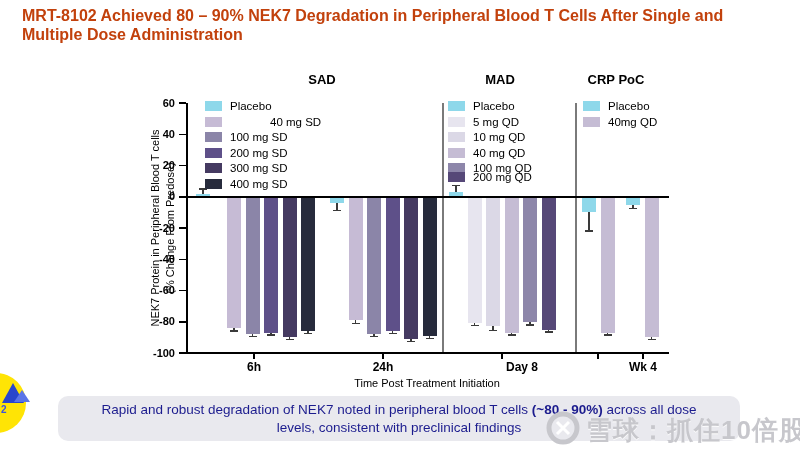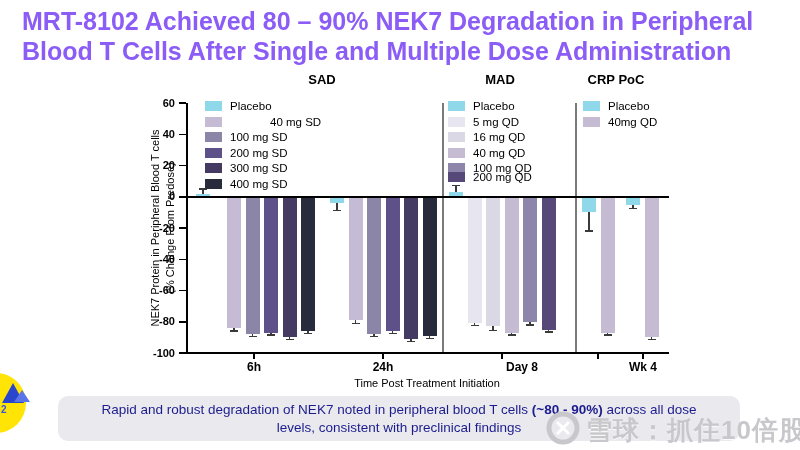--- a/index.html
+++ b/index.html
@@ -1,19 +1,19 @@
 <!DOCTYPE html>
 <html><head>
 <meta charset="utf-8">
 <style>
   html,body{margin:0;padding:0;background:#fff;}
   .slide{position:relative;width:800px;height:450px;background:#fff;overflow:hidden;
          font-family:"Liberation Sans",sans-serif;}
   .title{position:absolute;left:22px;top:6px;width:750px;
-         font-size:25px;line-height:1.2;font-weight:600;color:#8b5cf6;}
+         font-size:16px;line-height:1.2;font-weight:600;color:#c2410c;}
   .plot-layer{position:absolute;inset:0;}
   .axis-line{position:absolute;background:#000;}
   .sep-line{position:absolute;background:#7a7a7a;width:2px;}
   .ytick{position:absolute;width:7px;height:1.5px;background:#000;}
   .ytick-label{position:absolute;width:34px;text-align:right;font-size:11px;font-weight:600;color:#000;}
   .xtick{position:absolute;width:1.5px;height:6px;background:#000;}
   .xtick-label{position:absolute;transform:translateX(-50%);font-size:12px;font-weight:700;color:#000;white-space:nowrap;}
   .sec-header{position:absolute;transform:translateX(-50%);font-size:13px;font-weight:700;color:#000;}
   .legend-row{position:absolute;display:flex;align-items:center;gap:8px;}
   .legend-swatch{width:17px;height:10px;flex:0 0 auto;}
@@ -180,21 +180,21 @@
       <div class="legend-row" style="left: 448px; top: 100px;">
         <span class="legend-swatch" style="background: rgb(142, 216, 234);"></span>
         <span class="legend-label">Placebo</span>
       </div>
       <div class="legend-row" style="left: 448px; top: 115.5px;">
         <span class="legend-swatch" style="background: rgb(231, 229, 239);"></span>
         <span class="legend-label">5 mg QD</span>
       </div>
       <div class="legend-row" style="left: 448px; top: 131px;">
         <span class="legend-swatch" style="background: rgb(219, 216, 230);"></span>
-        <span class="legend-label">16 mg QD</span>
+        <span class="legend-label">10 mg QD</span>
       </div>
       <div class="legend-row" style="left: 448px; top: 146.5px;">
         <span class="legend-swatch" style="background: rgb(197, 188, 212);"></span>
         <span class="legend-label">40 mg QD</span>
       </div>
       <div class="legend-row" style="left: 448px; top: 162px;">
         <span class="legend-swatch" style="background: rgb(141, 134, 170);"></span>
         <span class="legend-label">100 mg QD</span>
       </div>
       <div class="legend-row" style="left: 448px; top: 171px; justify-content: flex-end;">

